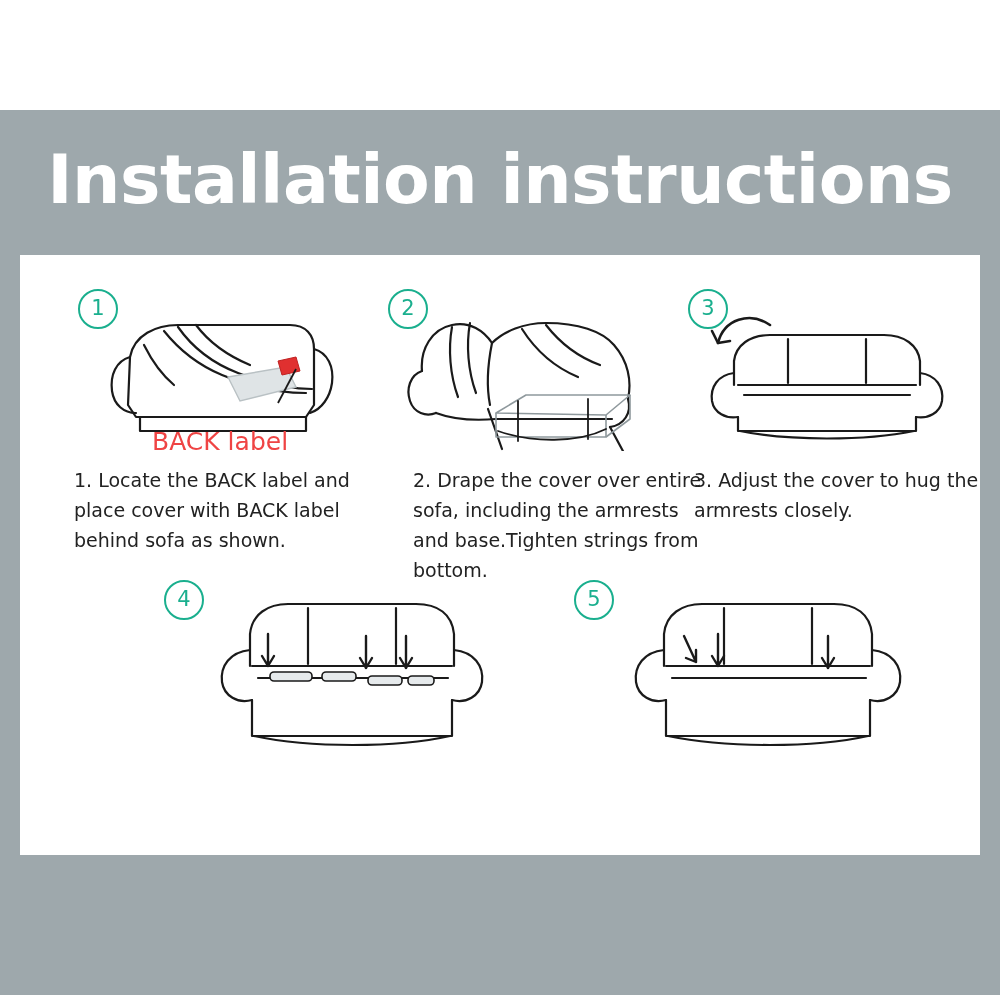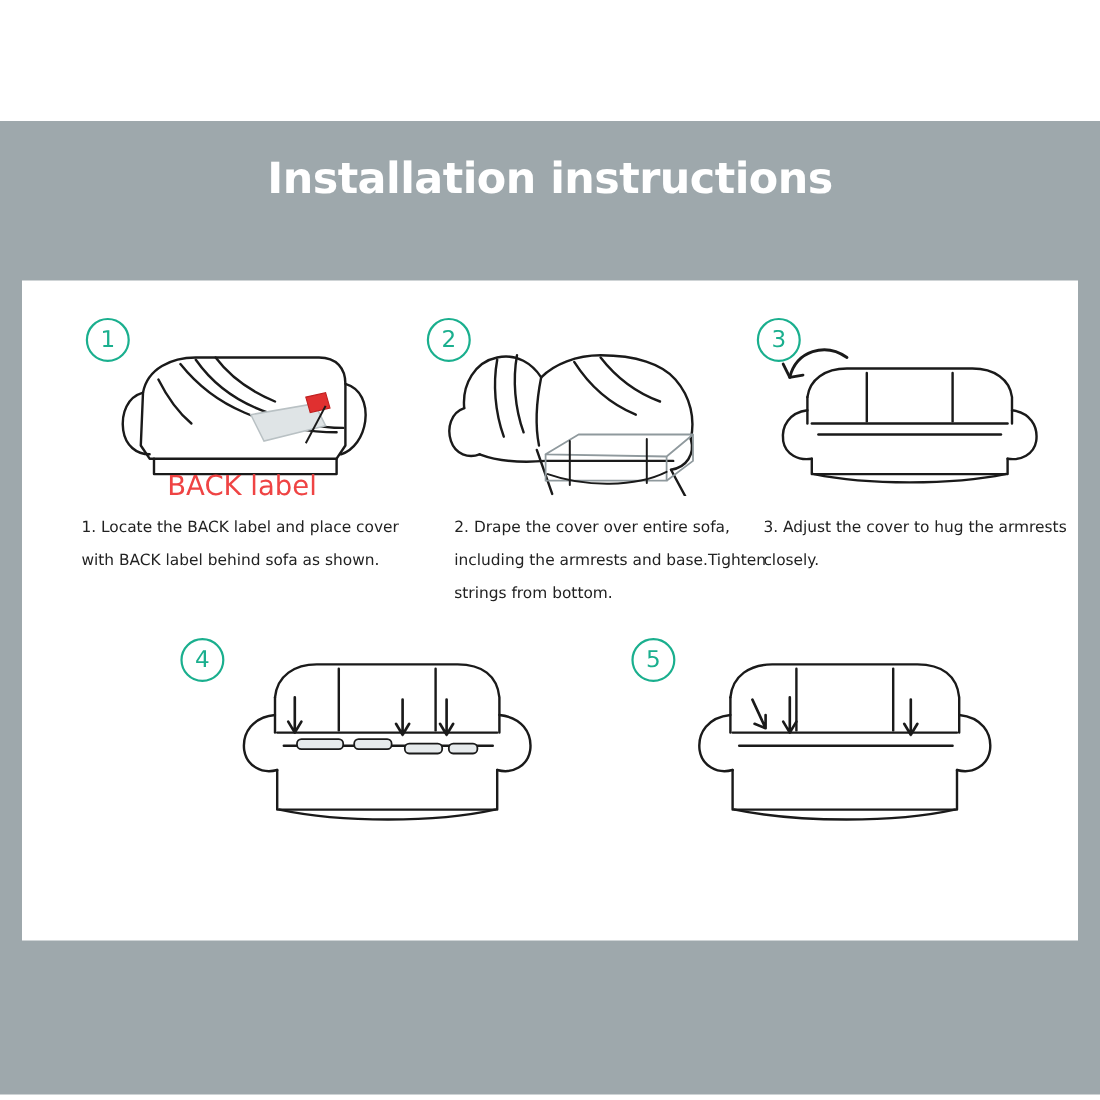--- a/index.html
+++ b/index.html
@@ -20,21 +20,21 @@
     left: 0; top: 110px;
     width: 1000px; height: 885px;
     background: #9ea8ac;
   }
   .title {
     position: absolute;
     left: 0; top: 140px;
     width: 1000px;
     text-align: center;
     color: #ffffff;
-    font-size: 39px;
+    font-size: 68px;
     font-weight: bold;
     letter-spacing: -0.5px;
     font-family: "DejaVu Sans", sans-serif;
   }
   .white-card {
     position: absolute;
     left: 20px; top: 255px;
     width: 960px; height: 600px;
     background: #ffffff;
   }
@@ -48,21 +48,21 @@
     border-radius: 50%;
     color: #1aaf8e;
     font-size: 21px;
     line-height: 35px;
     text-align: center;
     font-family: "DejaVu Sans", sans-serif;
   }
   .caption {
     position: absolute;
     color: #222222;
-    font-size: 14px;
+    font-size: 19px;
     line-height: 30px;
     font-family: "DejaVu Sans", sans-serif;
   }
   .caption.center { text-align: center; }
   .sofa-svg { position: absolute; }
   .back-label {
     position: absolute;
     font-size: 25px;
     color: #ef4444;
     font-family: "DejaVu Sans", sans-serif;

